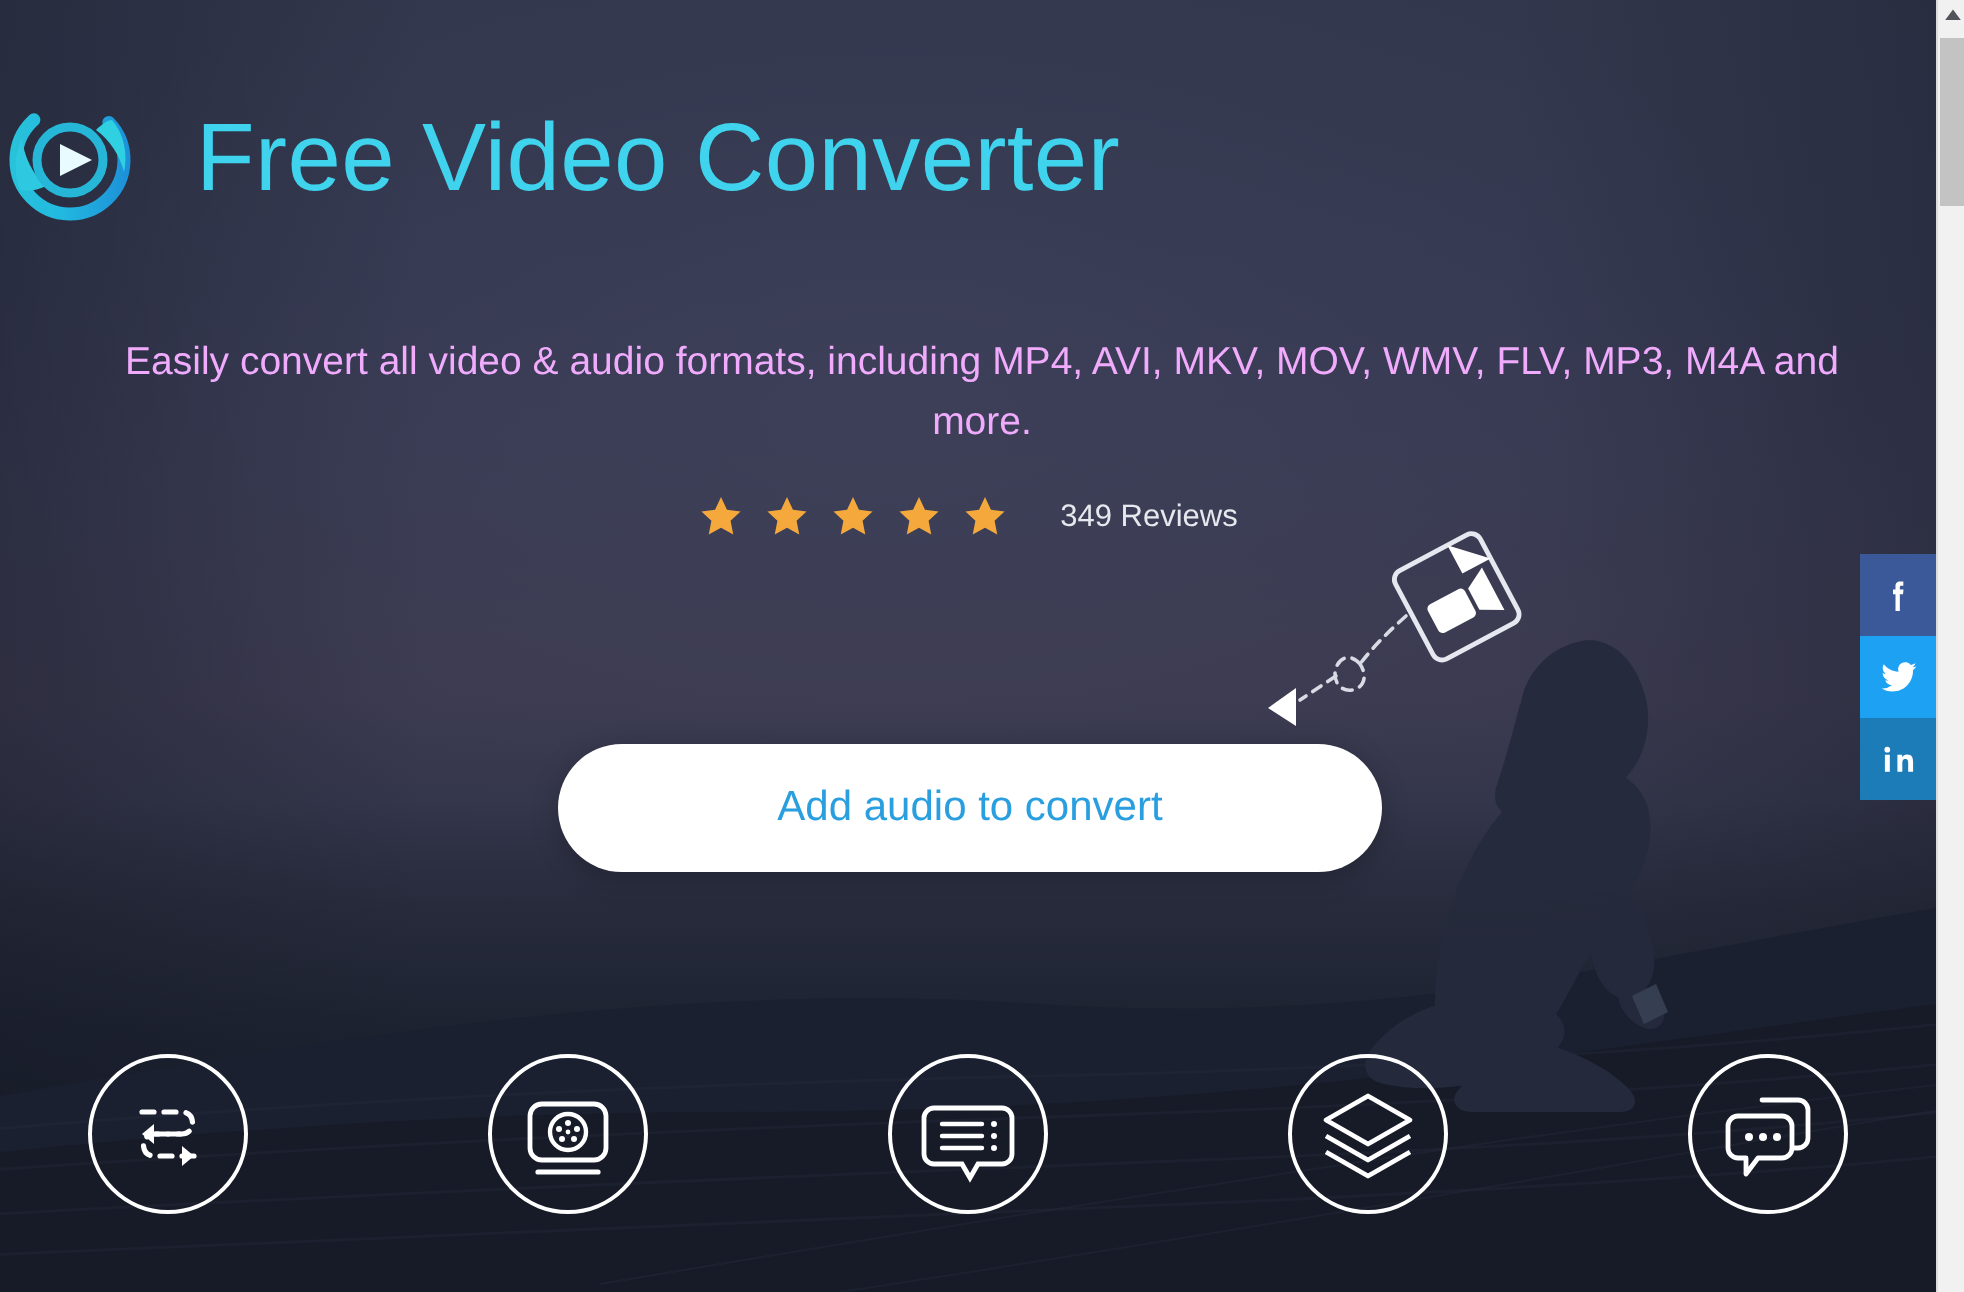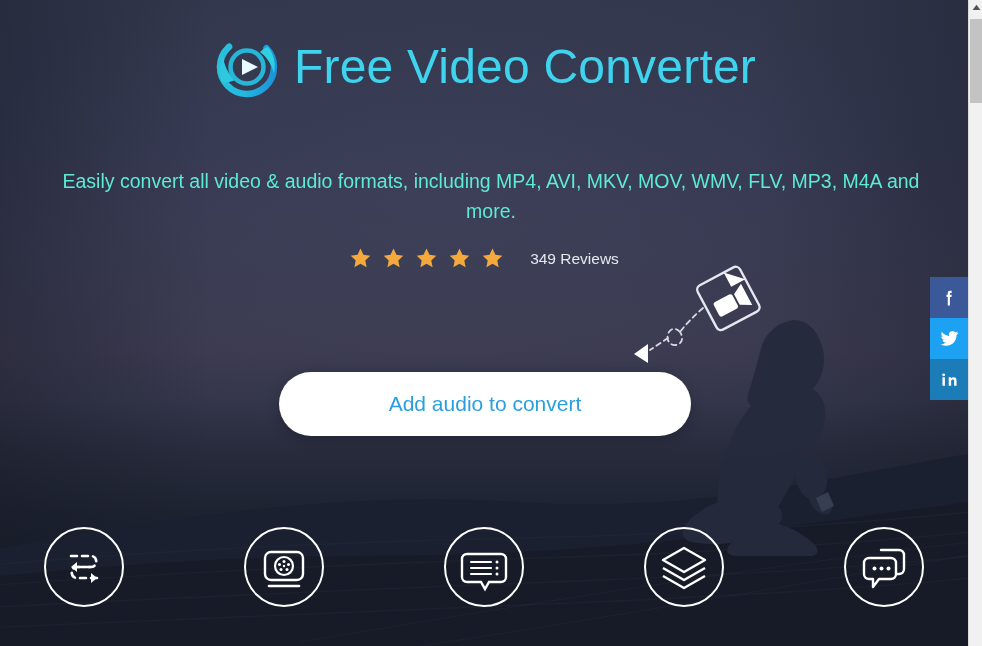--- a/index.html
+++ b/index.html
@@ -57,40 +57,40 @@
 
   
   .figure-silhouette {
     position:absolute; left:676px; top:316px;
     width:230px; height:240px;
     opacity:.97;
   }
 
   
   .logo-row {
-    position:absolute; left:0; top:32px; width:968px;
-    display:flex; align-items:center; justify-content:center;
-    gap:12px;
+    position:absolute; left:0; top:45px; width:968px;
+    display:flex; align-items:center; justify-content:flex-start;
+    gap:28px;
   }
   .logo-mark { width:70px; height:70px; flex:0 0 auto; }
   .logo-title {
     font-size:48px; line-height:1;
     color:#3fd3ee;
     font-weight:400;
     letter-spacing:.2px;
     white-space:nowrap;
   }
 
   
   .subtitle {
     position:absolute; left:50%; top:166px;
     transform:translateX(-50%);
     width:890px;
     text-align:center;
-    color:#5eead4;
+    color:#f0abfc;
     font-size:19.5px;
     line-height:30px;
     font-weight:400;
   }
 
   
   .rating-row {
     position:absolute; left:0; top:247px; width:968px;
     display:flex; align-items:center; justify-content:center;
     gap:0;

